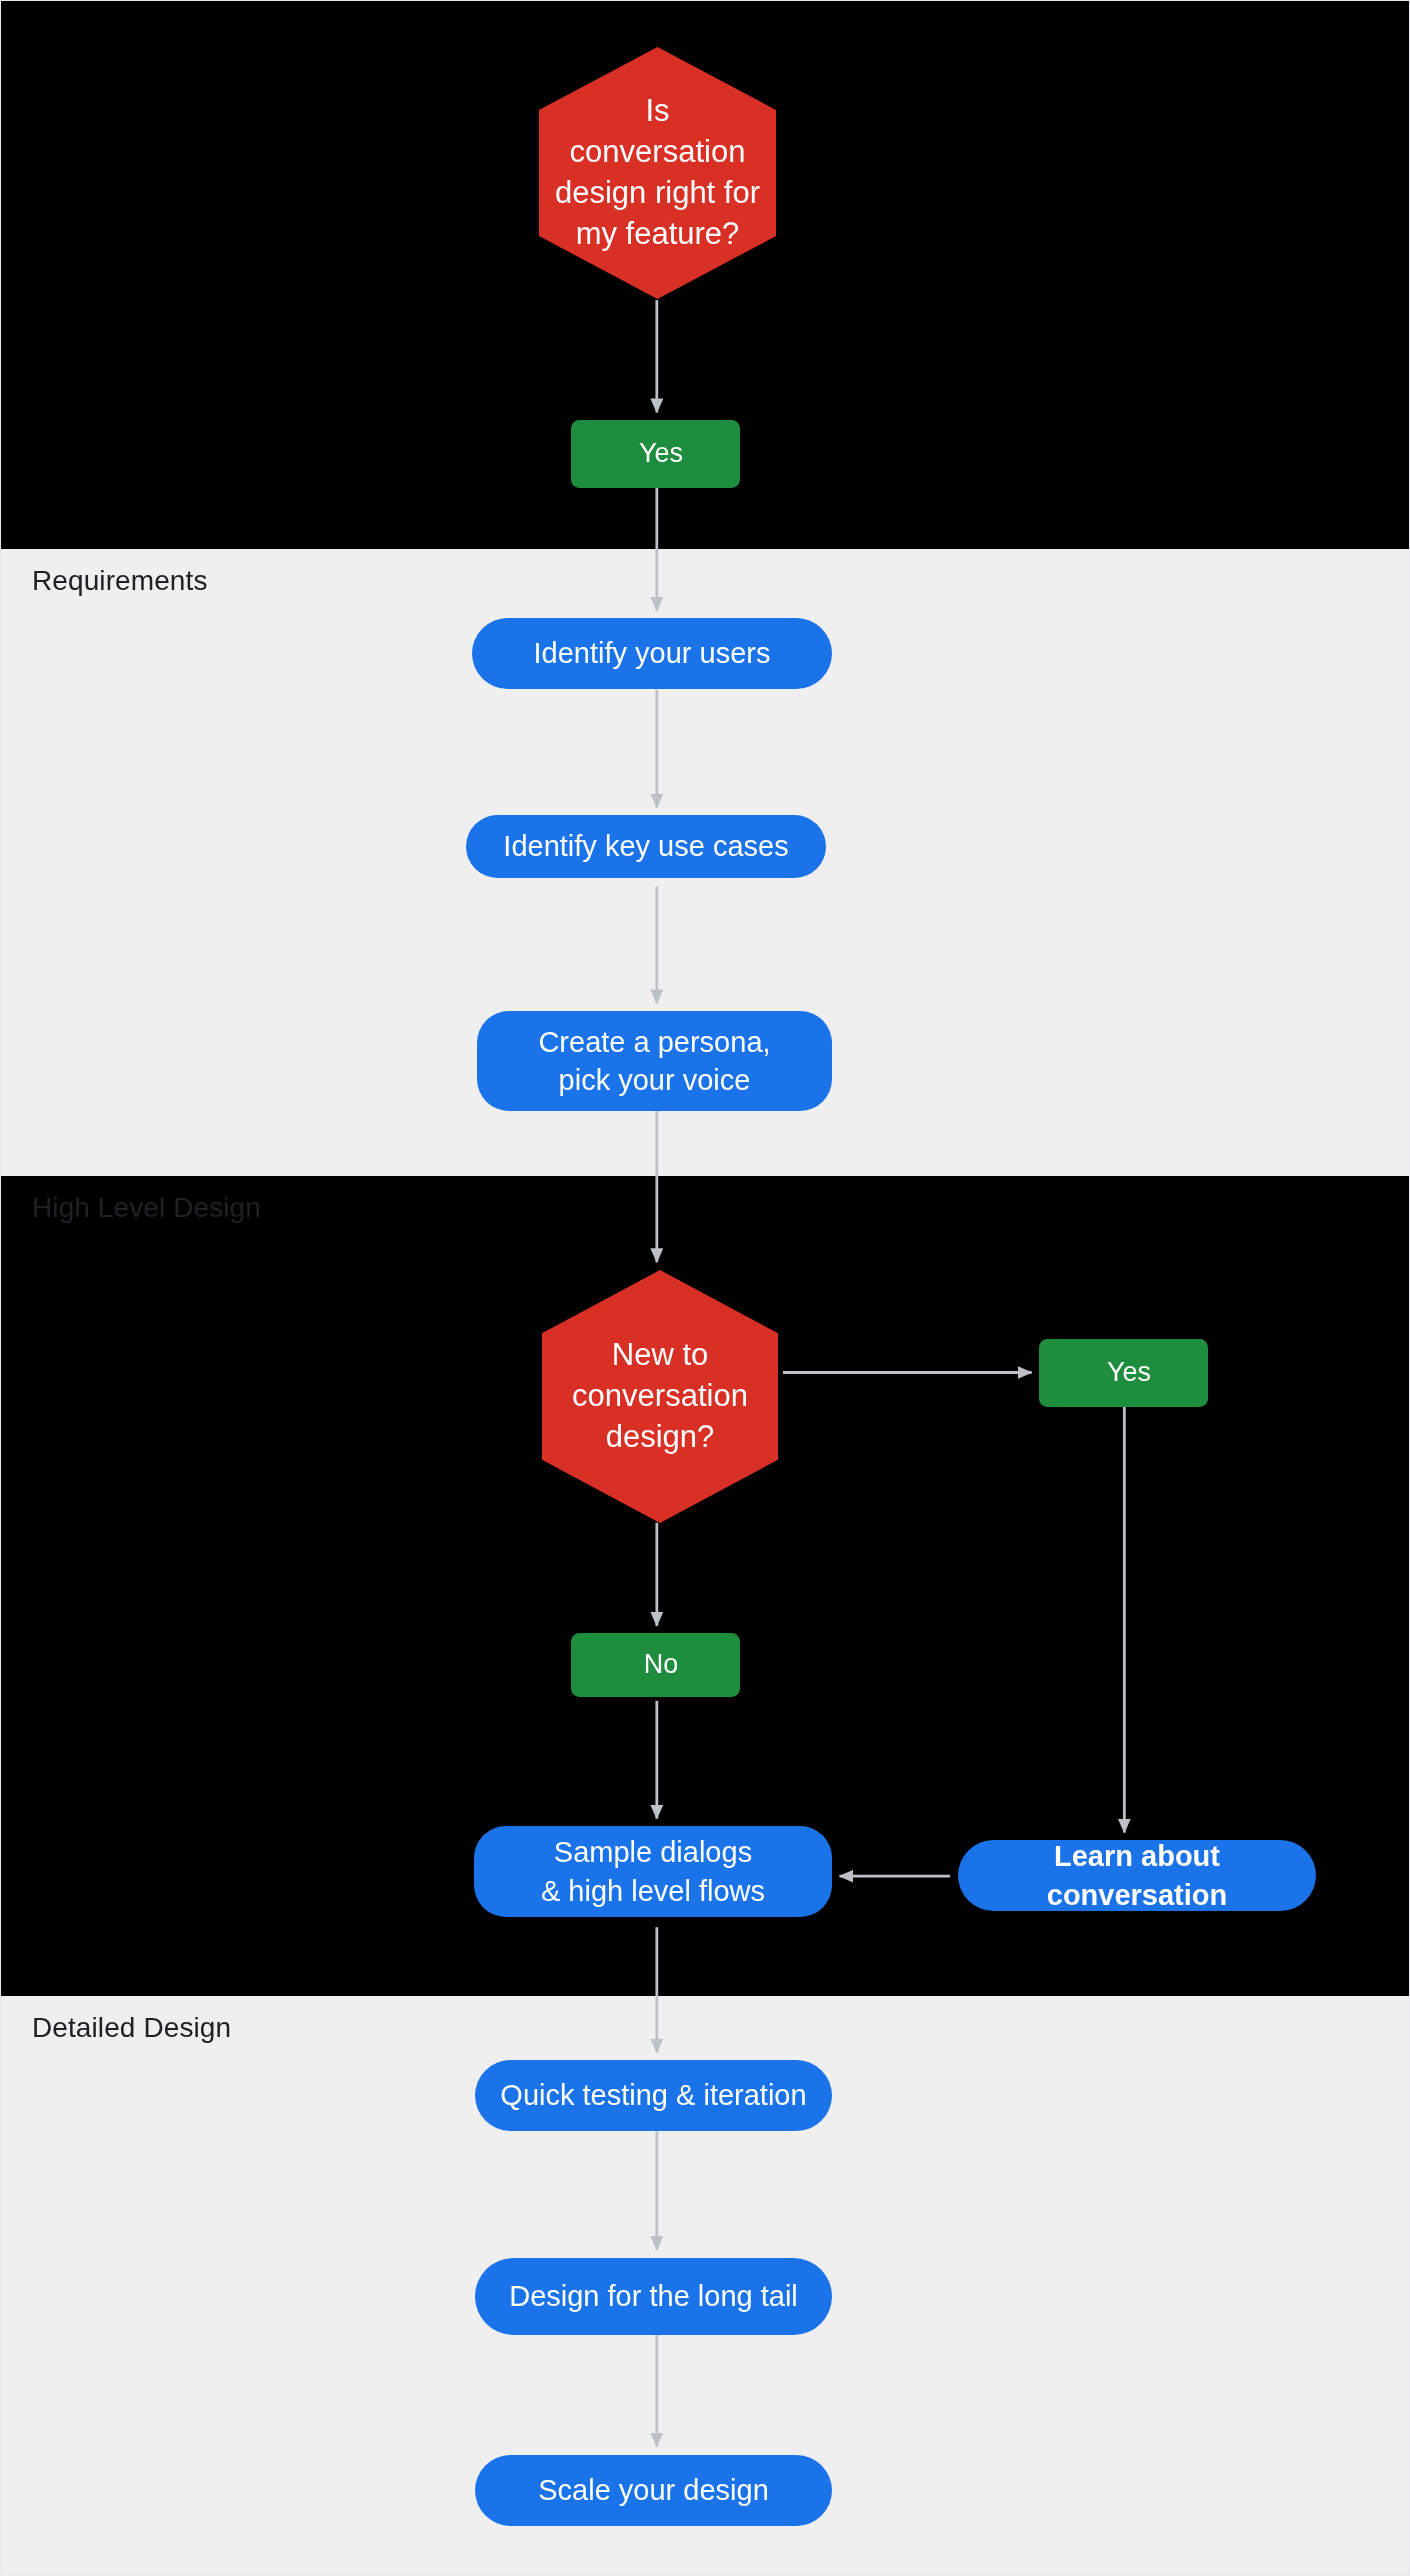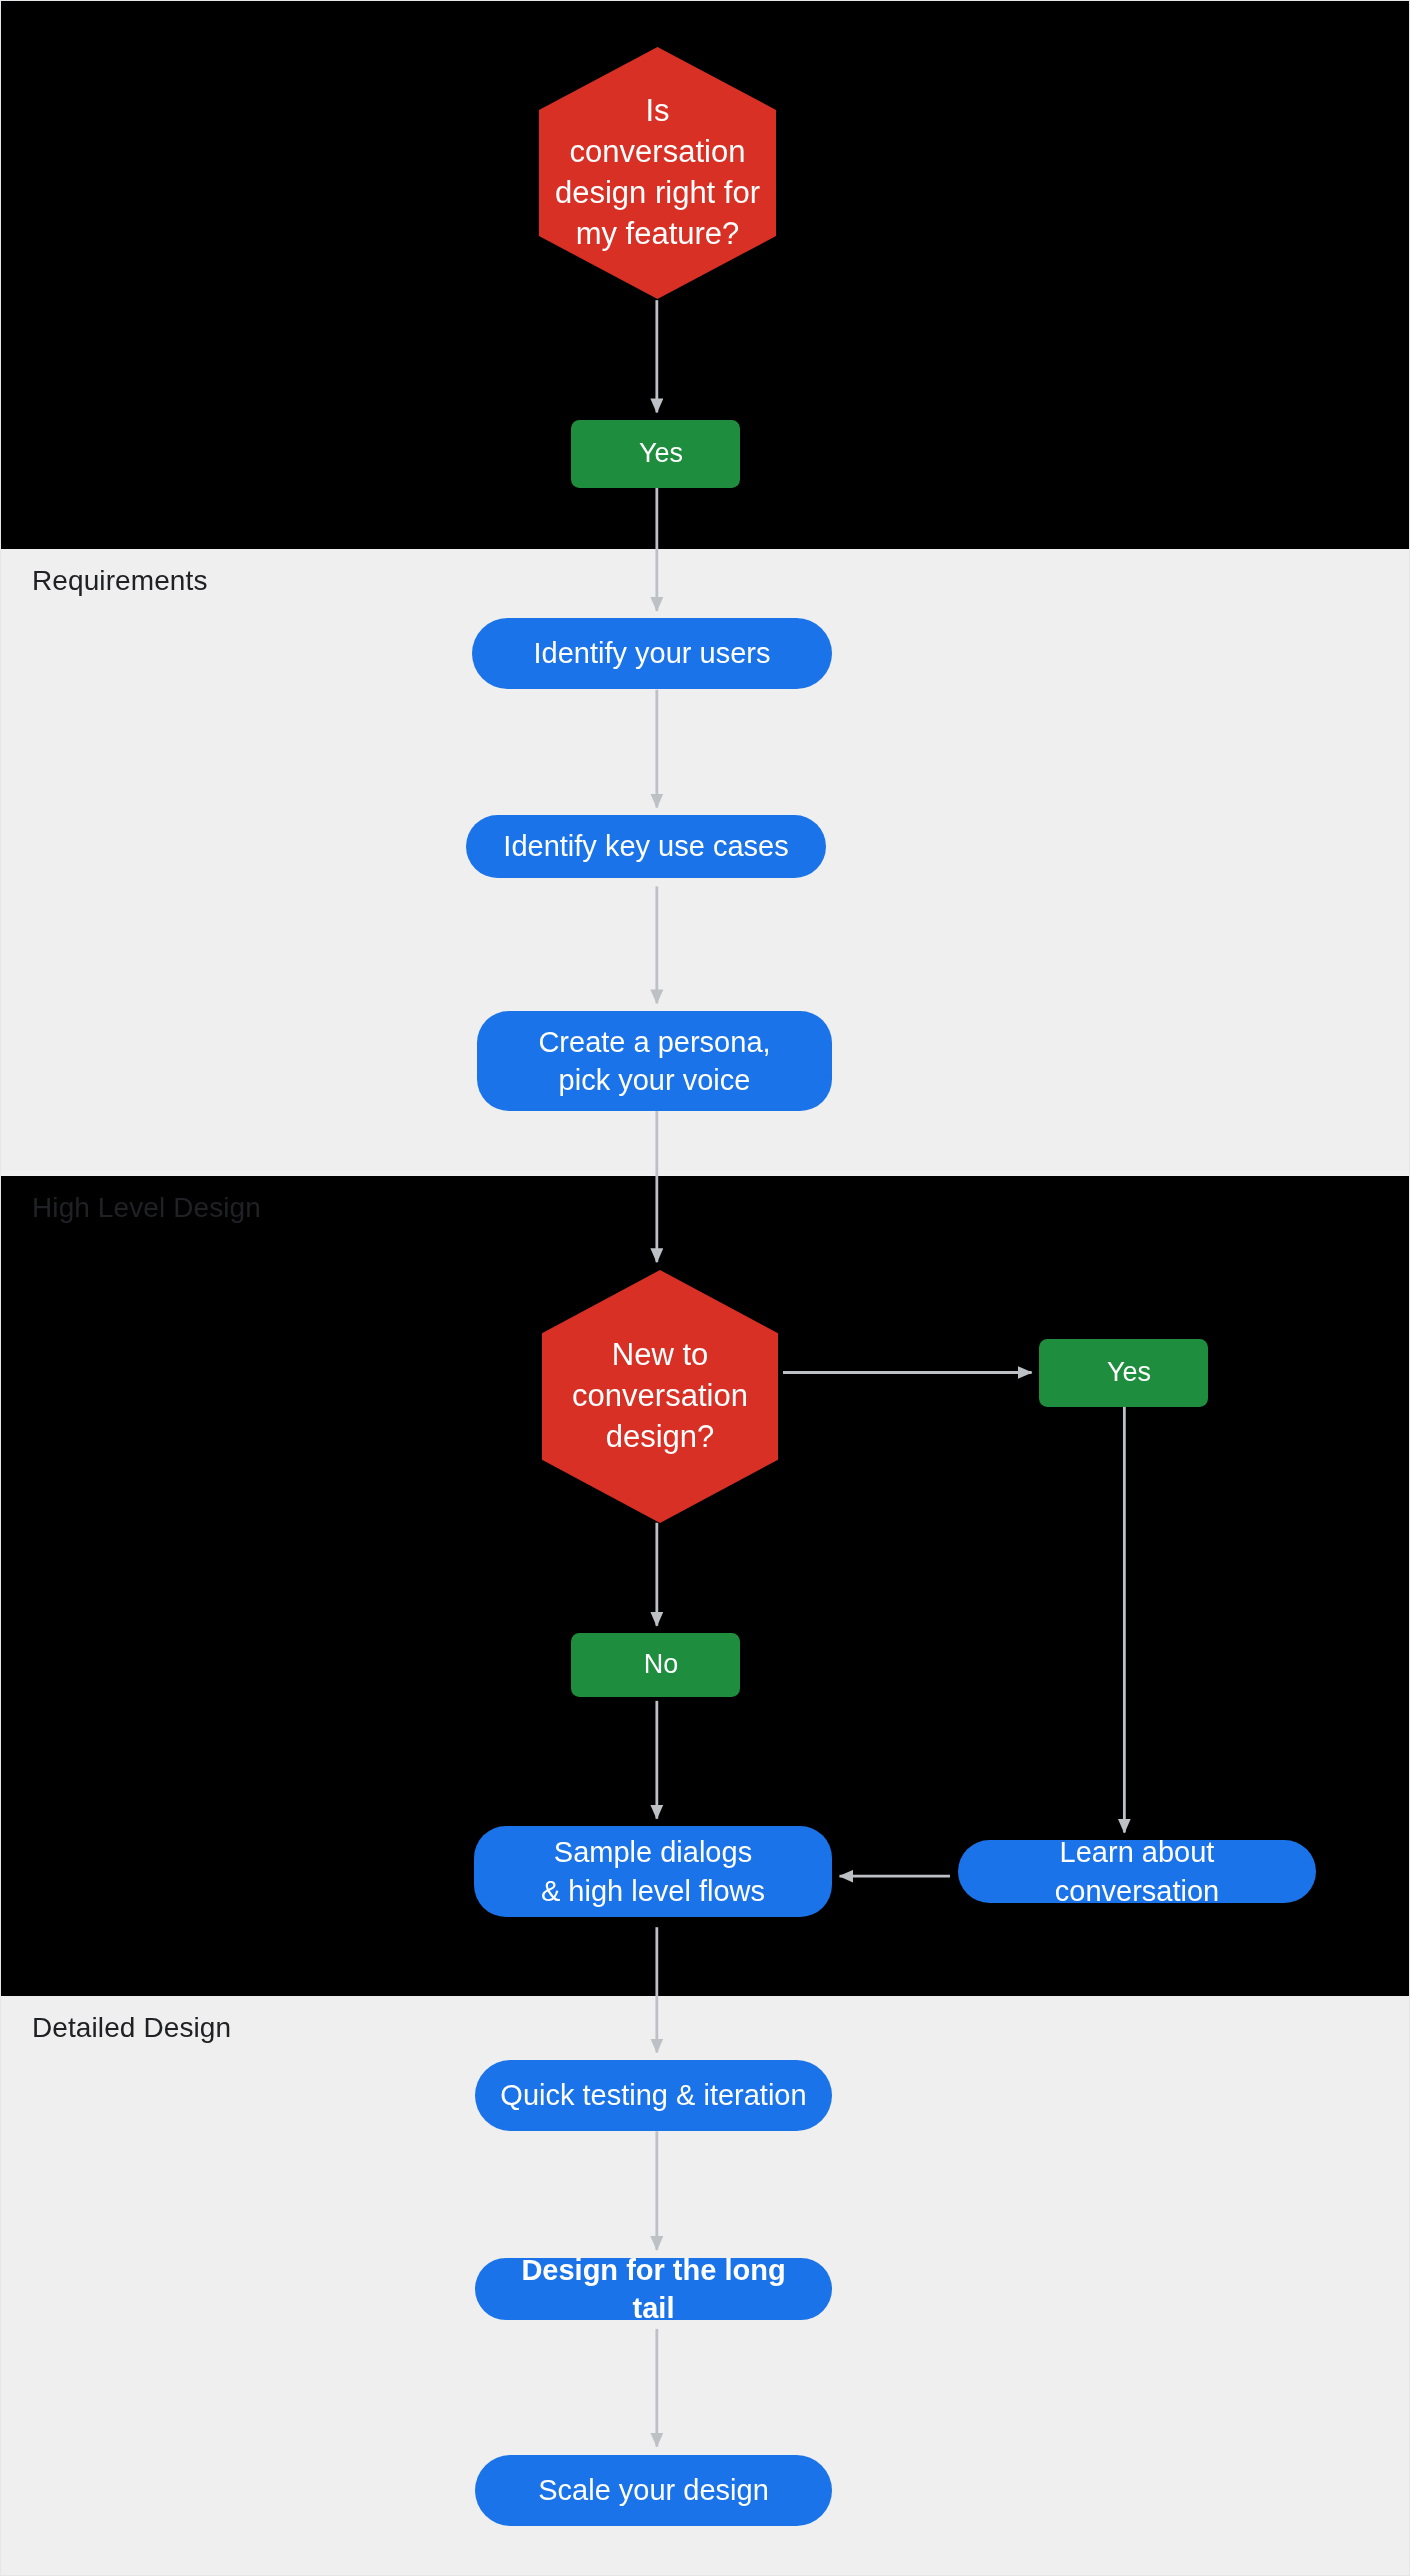--- a/index.html
+++ b/index.html
@@ -140,20 +140,20 @@
       <div class="node node-blue" style="left: 465px; top: 814px; width: 360px; height: 63px;">Identify key use cases</div>
       <div class="node node-blue two-line" style="left: 476px; top: 1010px; width: 355px; height: 100px;">Create a persona,
 pick your voice</div>
       <div class="node node-hex" style="left: 541px; top: 1269px; width: 236px; height: 253px;">New to
 conversation
 design?</div>
       <div class="node node-green" style="left: 1038px; top: 1338px; width: 169px; height: 68px;">Yes</div>
       <div class="node node-green" style="left: 570px; top: 1632px; width: 169px; height: 64px;">No</div>
       <div class="node node-blue two-line" style="left: 473px; top: 1825px; width: 358px; height: 91px;">Sample dialogs
 &amp; high level flows</div>
-      <div class="node node-blue" style="left: 957px; top: 1839px; width: 358px; height: 63px;">Learn about conversation</div>
+      <div class="node node-blue" style="left: 957px; top: 1839px; width: 358px; height: 71px; font-weight: bold;">Learn about conversation</div>
       <div class="node node-blue" style="left: 474px; top: 2059px; width: 357px; height: 71px;">Quick testing &amp; iteration</div>
-      <div class="node node-blue" style="left: 474px; top: 2257px; width: 357px; height: 62px; font-weight: bold;">Design for the long tail</div>
+      <div class="node node-blue" style="left: 474px; top: 2257px; width: 357px; height: 77px;">Design for the long tail</div>
       <div class="node node-blue" style="left: 474px; top: 2454px; width: 357px; height: 71px;">Scale your design</div>
     </div>
 
 </div>
 
 
 </body></html>

